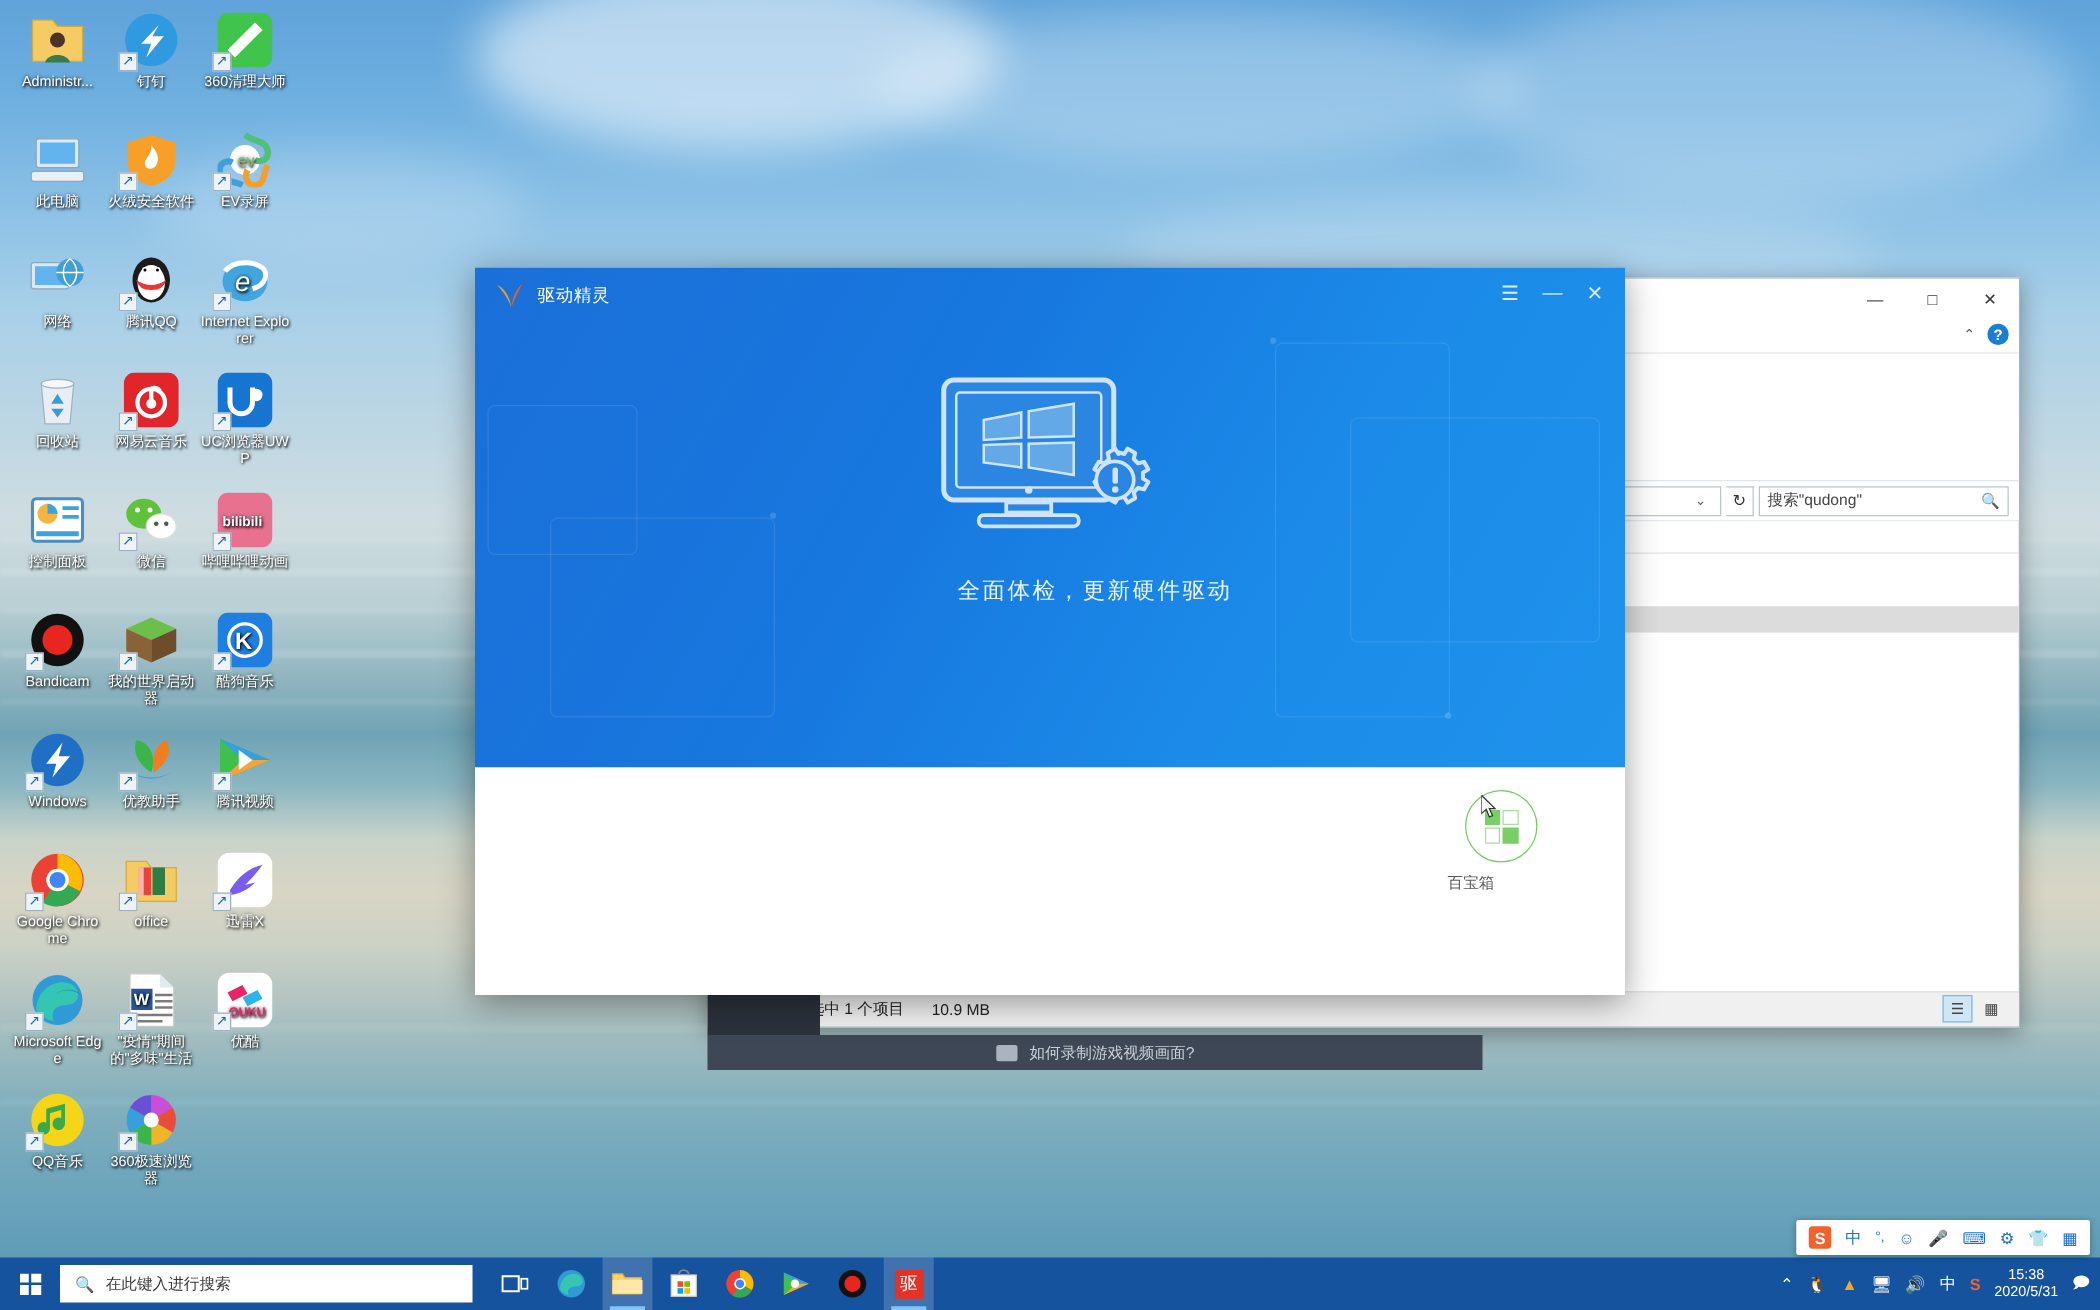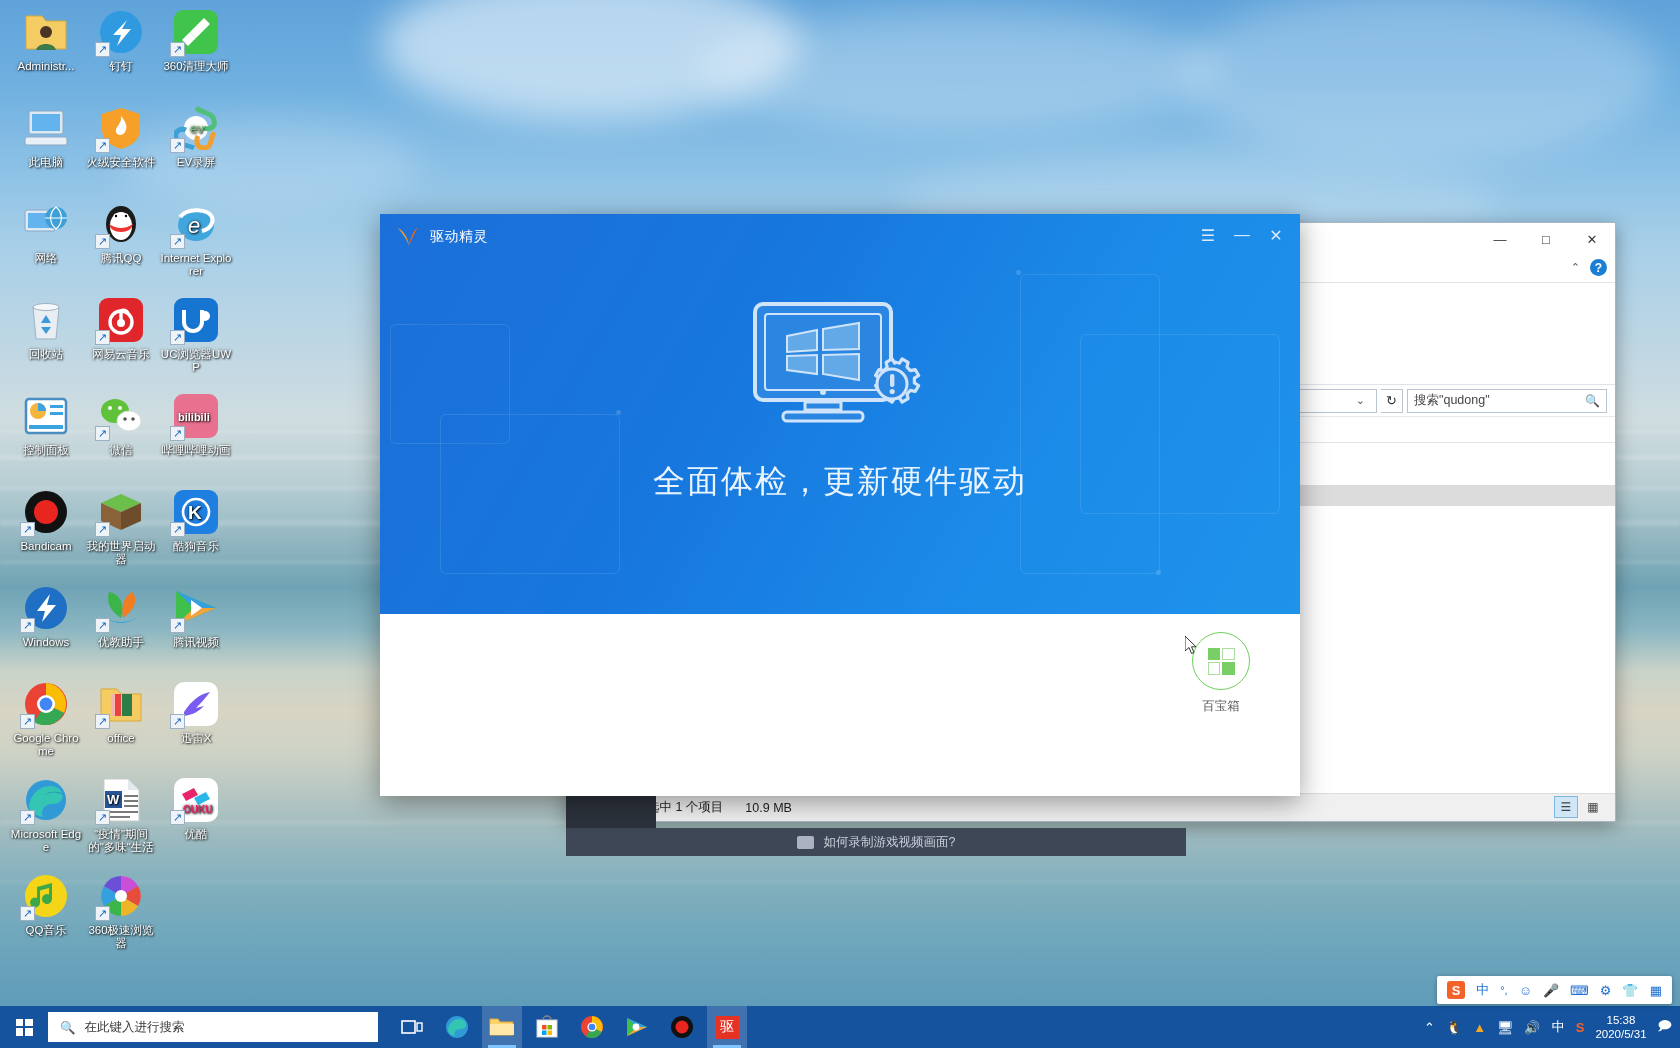--- a/index.html
+++ b/index.html
@@ -151,33 +151,33 @@
   #app-wincontrols div{
     width:32px;height:30px;display:flex;align-items:center;justify-content:center;
     color:#dce9f8;font-size:16px;
   }
   #monitor{
     position:absolute;left:50%;top:86px;transform:translateX(-50%);
     width:178px;height:130px;z-index:3;
   }
   #hero-text{
     position:absolute;top:246px;width:100%;text-align:center;color:#eaf4ff;
-    font-size:32px;letter-spacing:2px;z-index:3;
+    font-size:18px;letter-spacing:2px;z-index:3;margin-left:36px;
   }
   #detect-btn{
     position:absolute;top:306px;left:50%;transform:translateX(-50%);
     width:290px;height:54px;border-radius:28px;
     background:linear-gradient(to bottom,#3fce17,#2fc30b);
     color:#fff;font-size:21px;letter-spacing:3px;
     display:flex;align-items:center;justify-content:center;z-index:4;
     box-shadow:0 2px 6px rgba(0,0,0,.18);
   }
   #app-lower{ height:182px;position:relative;background:#fff; }
   #toolbox{
-    position:absolute;right:36px;top:18px;width:86px;text-align:center;
+    position:absolute;right:56px;top:18px;width:86px;
   }
   #toolbox .ring{
     width:58px;height:58px;border-radius:50%;border:1.6px solid #6fcf5e;
     margin:0 auto 8px auto;display:flex;align-items:center;justify-content:center;
   }
   #toolbox .grid4{ width:27px;height:27px;display:grid;grid-template-columns:1fr 1fr;grid-template-rows:1fr 1fr;gap:2px;}
   #toolbox .grid4 i{ display:block;background:#7ace66;}
   #toolbox .grid4 i.pale{ background:#fff;border:1px solid #a9dd9b;}
   #toolbox .tlabel{ font-size:12.5px;color:#5a5a5a;}
   #app-footer{

